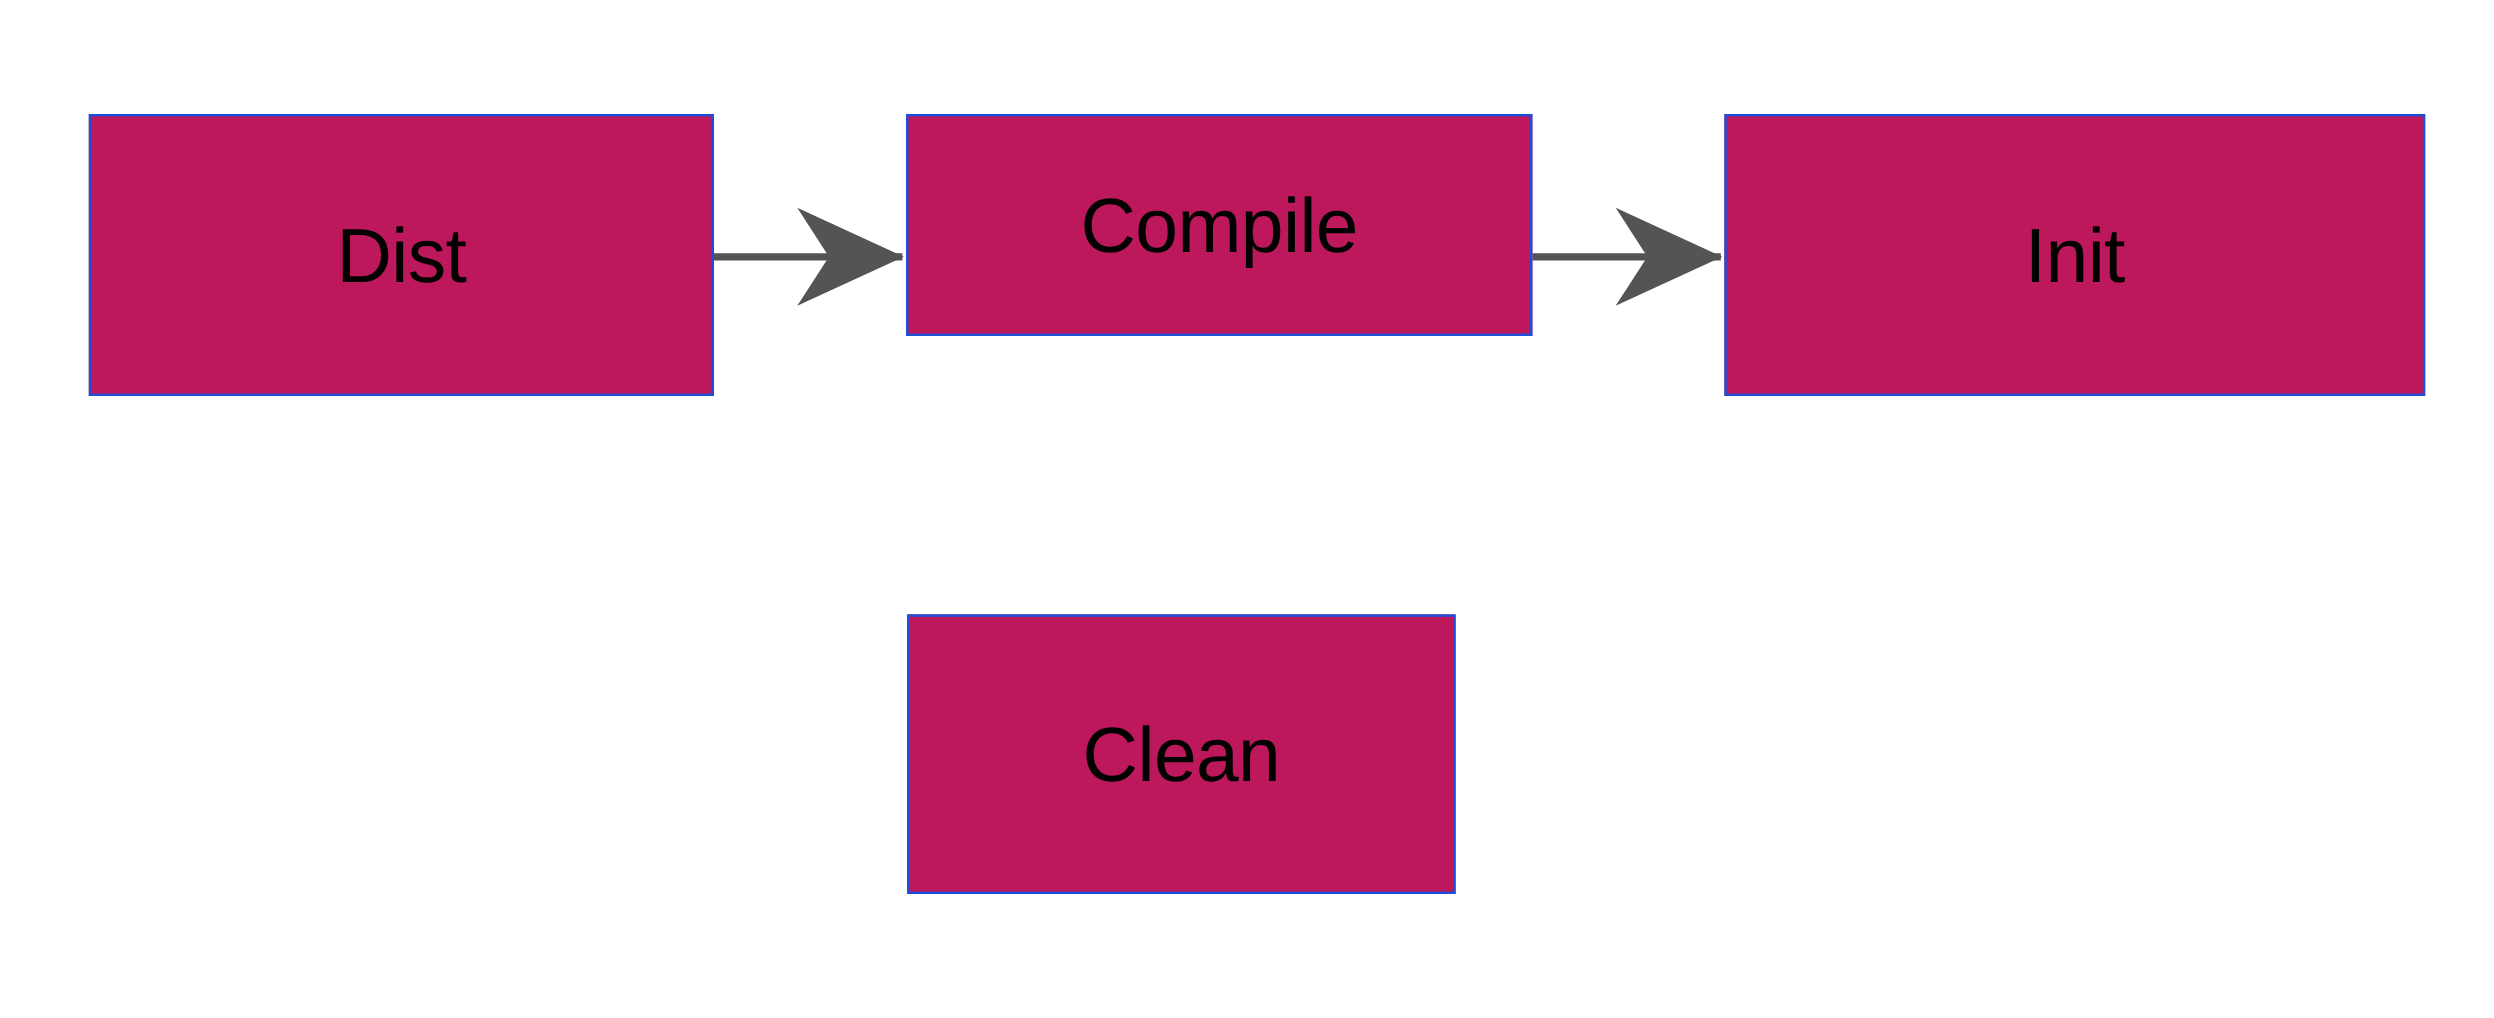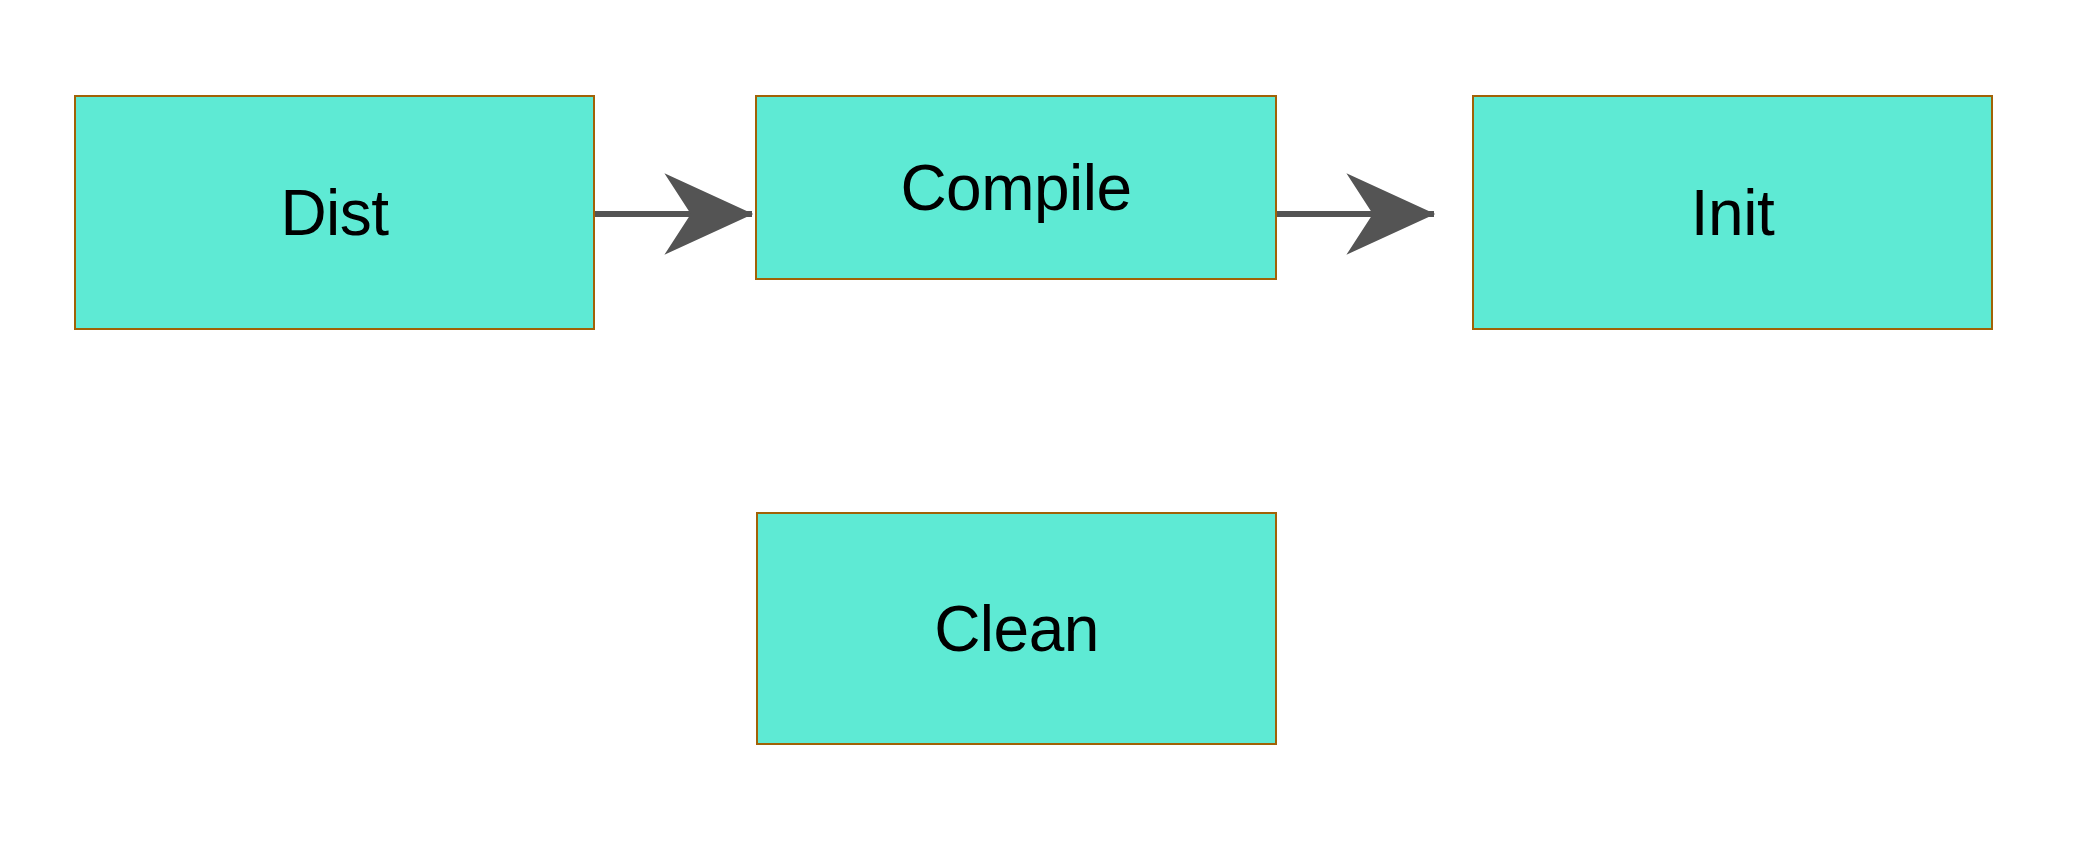--- a/index.html
+++ b/index.html
@@ -22,22 +22,22 @@
     position: absolute;
     left: 0;
     top: 0;
     width: 2078px;
     height: 848px;
     pointer-events: none;
   }
   .node {
     position: absolute;
     box-sizing: border-box;
-    background: #5eead4;
-    border: 2px solid #a16207;
+    background: #be185d;
+    border: 2px solid #1d4ed8;
     display: flex;
     align-items: center;
     justify-content: center;
   }
   .node-label {
     font-family: "Liberation Sans", sans-serif;
     font-size: 64px;
     font-weight: 400;
     line-height: 1;
     color: #000000;
@@ -68,21 +68,21 @@
   </svg>
 
   <div class="node" style="left:74px; top:95px; width:521px; height:235px;">
     <span class="node-label">Dist</span>
   </div>
 
   <div class="node" style="left:755px; top:95px; width:522px; height:185px;">
     <span class="node-label">Compile</span>
   </div>
 
-  <div class="node" style="left:1437px; top:95px; width:521px; height:235px;margin-left:35px;">
+  <div class="node" style="left:1437px; top:95px; width:584px; height:235px;">
     <span class="node-label">Init</span>
   </div>
 
-  <div class="node" style="left:756px; top:512px; width:521px; height:233px;">
+  <div class="node" style="left:756px; top:512px; width:457px; height:233px;">
     <span class="node-label">Clean</span>
   </div>
 
 </div>
 
 </body></html>

